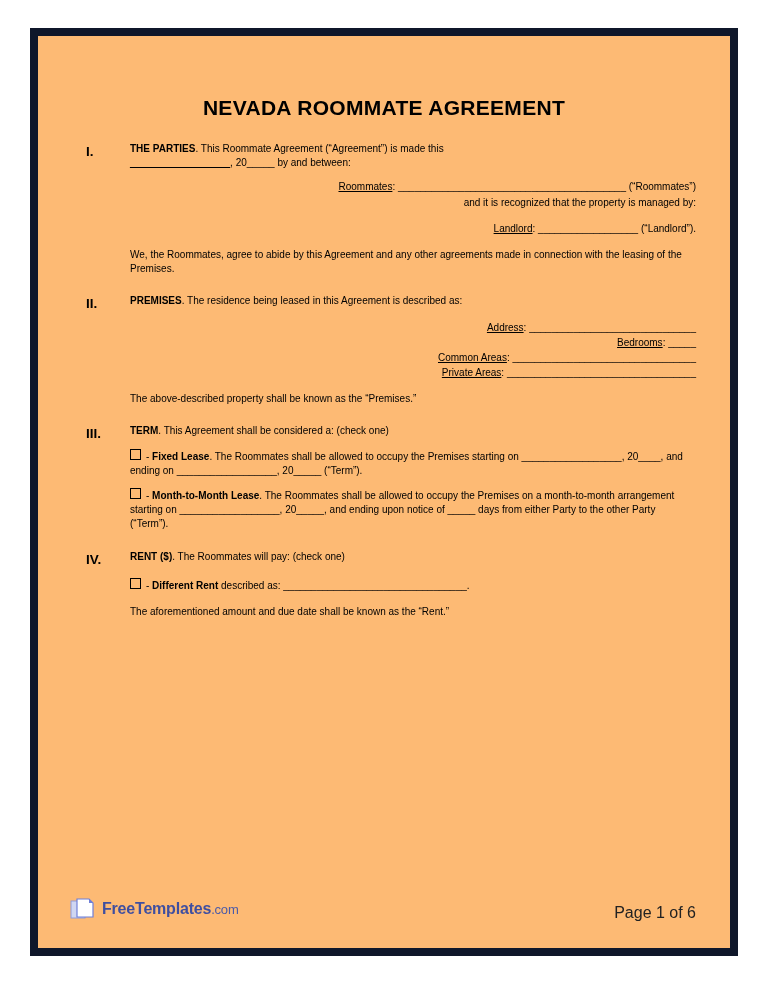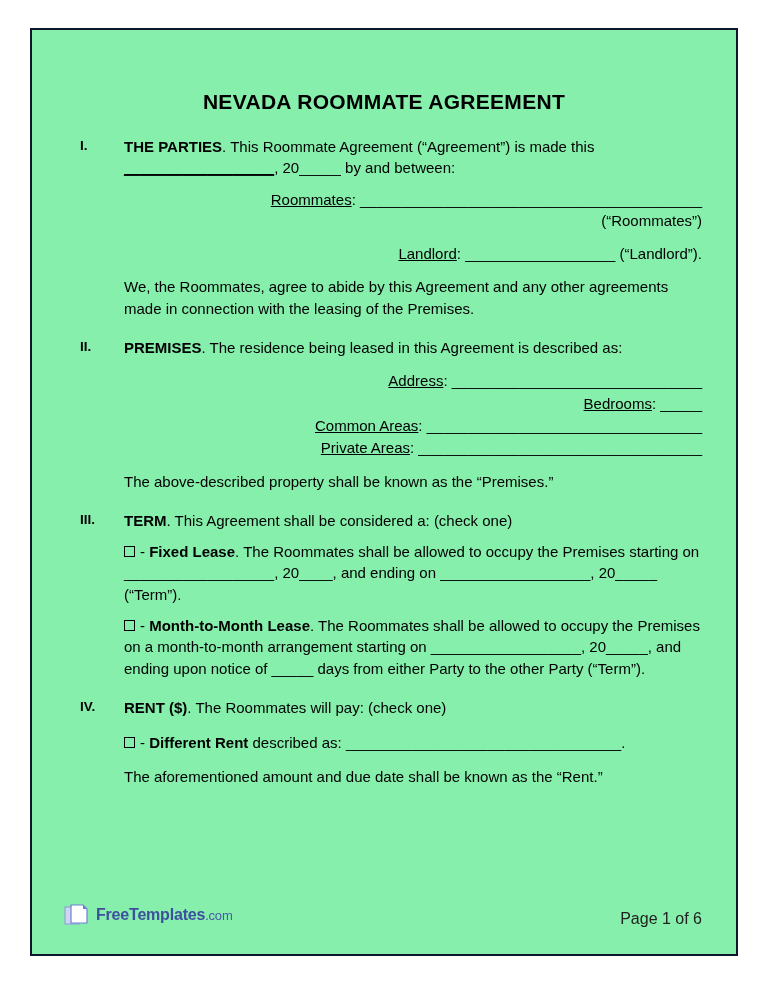--- a/index.html
+++ b/index.html
@@ -20,22 +20,22 @@
     height: 984px;
     box-sizing: border-box;
     padding: 28px 30px;
     background: #ffffff;
   }
   .sheet {
     position: relative;
     width: 100%;
     height: 100%;
     box-sizing: border-box;
-    border: 2px solid #0f172a;
-    background: #86efac;
+    border: 8px solid #0f172a;
+    background: #fdba74;
     padding: 34px 34px 0 34px;
   }
   .doc-title {
     text-align: center;
     font-size: 21px;
     font-weight: bold;
     letter-spacing: 0.3px;
     margin: 26px 0 22px 0;
   }
   .section {
@@ -47,21 +47,21 @@
     width: 58px;
     flex: 0 0 58px;
     font-size: 13.5px;
     font-weight: bold;
     padding-left: 14px;
     box-sizing: border-box;
     line-height: 1.42;
   }
   .body {
     flex: 1 1 auto;
-    font-size: 15px;
+    font-size: 10px;
     line-height: 1.42;
   }
   .body p {
     margin: 0 0 10px 0;
   }
   .b { font-weight: bold; }
   .u { text-decoration: underline; }
   .indent {
     margin-left: 48px;
     text-align: right;
@@ -133,20 +133,21 @@
       <div class="numeral">I.</div>
       <div class="body">
         <p>
           <span class="b">THE PARTIES</span><span>. This Roommate Agreement (“Agreement”) is made this</span><br>
           <span class="fill">__________________</span><span>, 20_____ by and between:</span>
         </p>
         <div class="indent tight blk">
           <p>
             <span class="u">Roommates</span><span>: _________________________________________</span><span> (“Roommates”)</span>
           </p>
+          <p>and it is recognized that the property is managed by:</p>
         </div>
         <div class="indent blk">
           <p>
             <span class="u">Landlord</span><span>: __________________</span><span> (“Landlord”).</span>
           </p>
         </div>
         <p class="sec-gap">We, the Roommates, agree to abide by this Agreement and any other agreements made in connection with the leasing of the Premises.</p>
       </div>
     </div>
 

